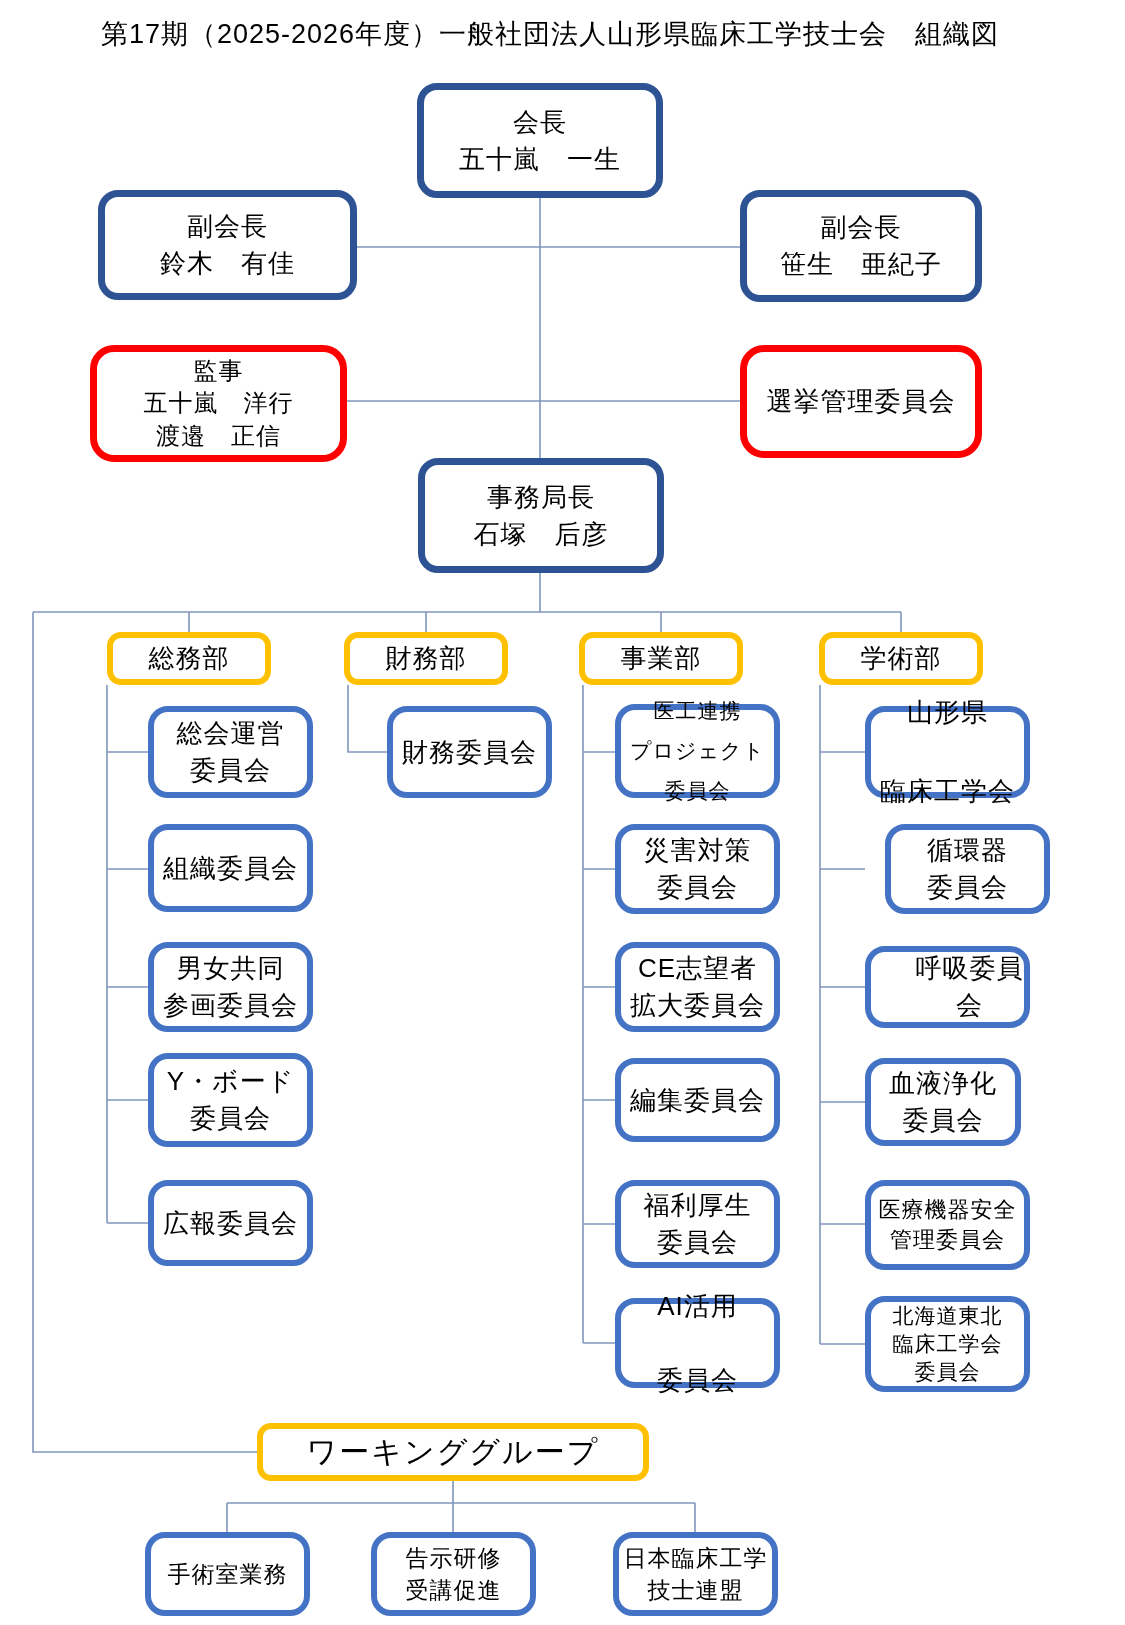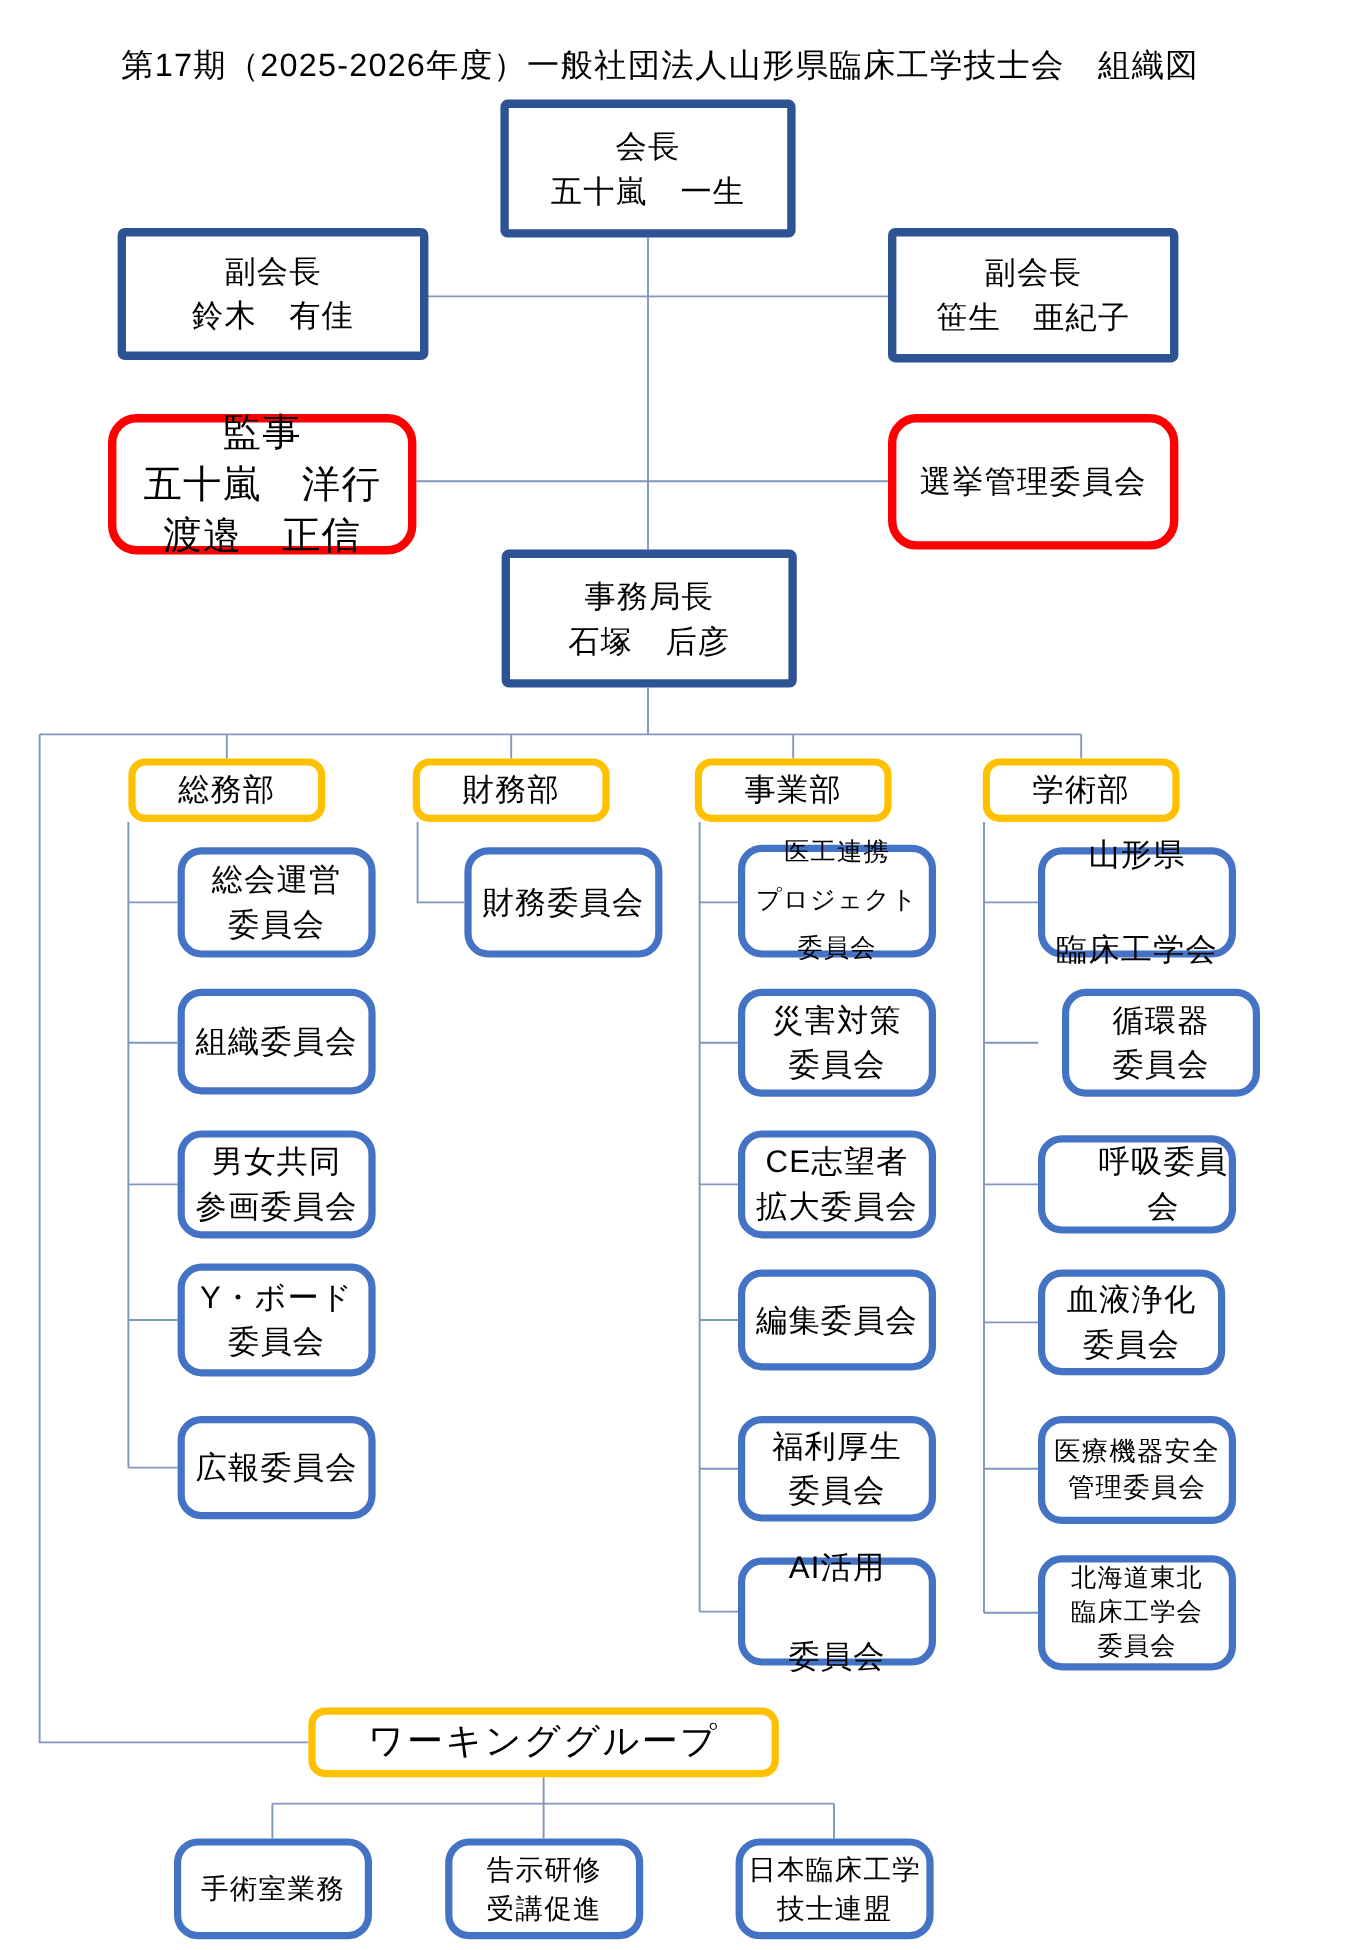--- a/index.html
+++ b/index.html
@@ -11,35 +11,35 @@
   body{
     width:1125px;height:1625px;position:relative;background:var(--bg);
     font-family:"Liberation Sans","DejaVu Sans",sans-serif;color:var(--text);
     overflow:hidden;
   }
   #canvas{position:absolute;inset:0;width:1125px;height:1625px;}
   svg.wires{position:absolute;left:0;top:0;z-index:0;pointer-events:none;}
   svg.wires path{stroke:var(--line);stroke-width:1.6;fill:none;}
   .title{
     position:absolute;top:16px;left:0;width:1100px;text-align:center;
-    font-size:27px;letter-spacing:1px;z-index:1;margin-top:20px;
+    font-size:27px;letter-spacing:1px;z-index:1;
   }
   .box{
     position:absolute;z-index:1;background:#fff;
     display:flex;flex-direction:column;justify-content:center;align-items:center;
     text-align:center;font-size:26px;line-height:1.42;letter-spacing:1px;
   }
-  .navy{border:7px solid var(--navy);border-radius:6px;text-align:right;}
+  .navy{border:7px solid var(--navy);border-radius:20px;text-align:right;}
   .red{border:7px solid var(--red);border-radius:24px;}
   .blue{border:6px solid var(--blue);border-radius:20px;}
   .yellow{border:6px solid var(--yellow);border-radius:14px;}
   .fs21{font-size:21px;line-height:1.32;}
   .fs22{font-size:22px;line-height:1.38;}
   .fs23{font-size:23px;line-height:1.4;}
-  .fs24{font-size:32px;line-height:1.35;align-items:center;}
+  .fs24{font-size:24px;line-height:1.35;align-items:center;}
   .fs30{font-size:30px;letter-spacing:2px;}
   .ln{display:block;}
 </style>
 </head>
 <body>
 
 <div id="canvas">
 
   <svg class="wires" width="1125" height="1625" viewBox="0 0 1125 1625">
     <path d="M540 198 V458 M540 573 V612 M357 247 H740 M347 401 H740"></path>

